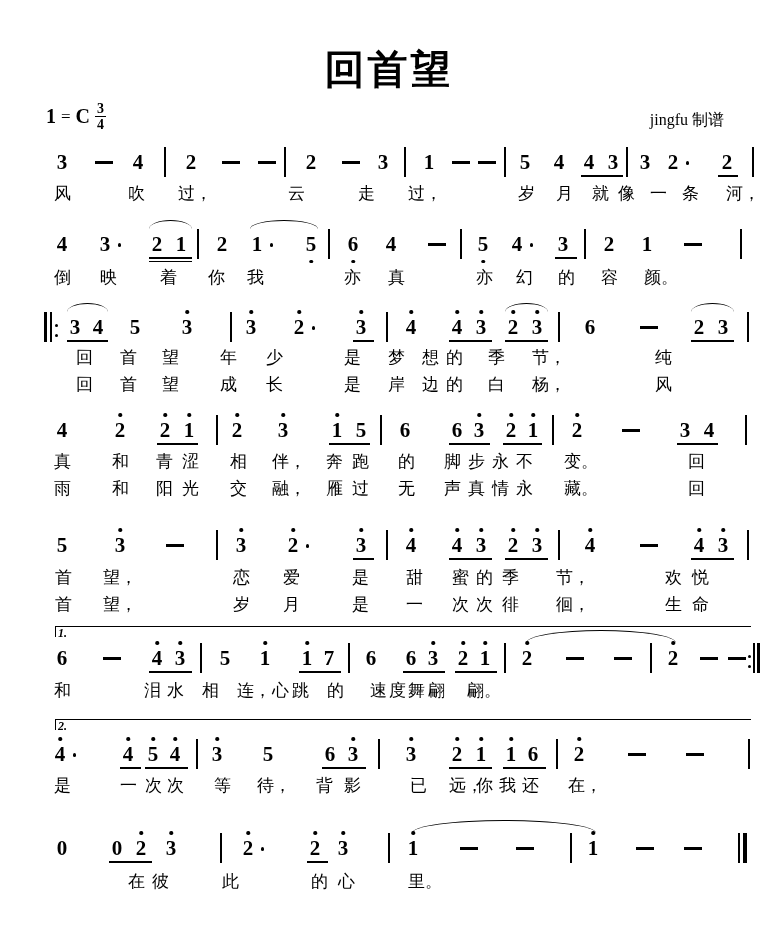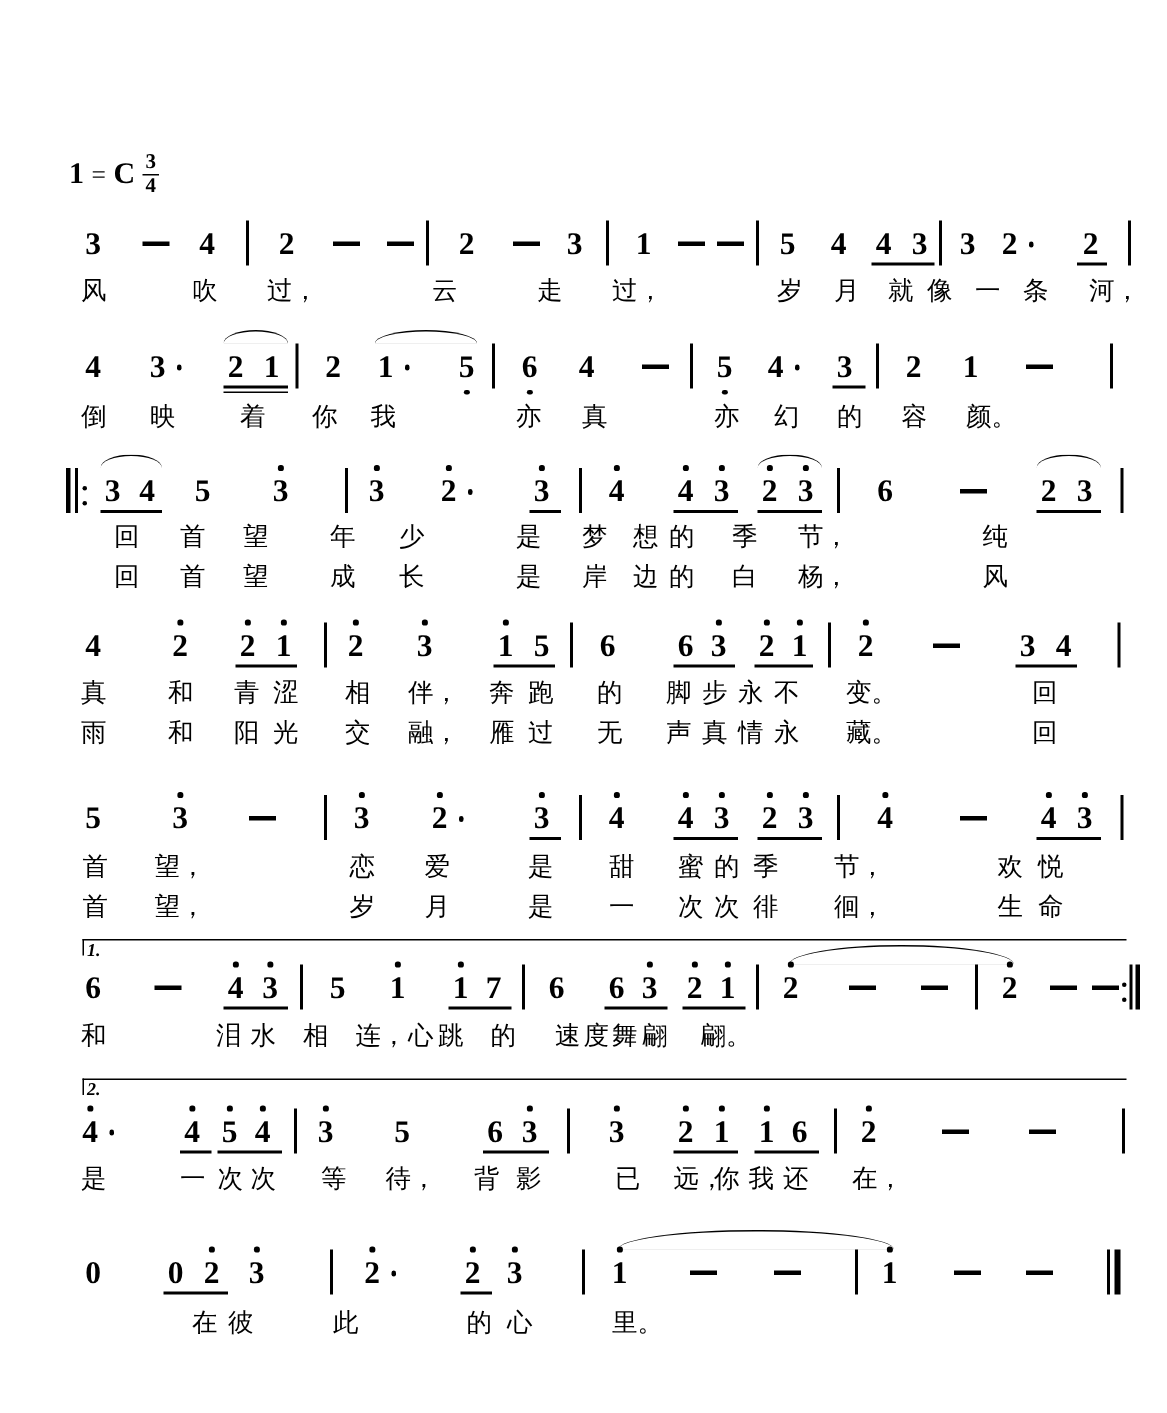--- a/index.html
+++ b/index.html
@@ -27,20 +27,22 @@
   .beam{position:absolute;height:1.7px;background:#000;}
   .arc{position:absolute;border-top:1.7px solid #000;border-radius:50% 50% 0 0 / 100% 100% 0 0;}
   .volta{position:absolute;border-top:1.6px solid #000;border-left:1.6px solid #000;height:10px;}
   .vlabel{position:absolute;font-style:italic;font-weight:bold;font-size:12px;line-height:12px;}
   .lyr{position:absolute;font-size:17px;line-height:20px;white-space:nowrap;}
 </style>
 </head>
 <body>
 
 <div id="canvas">
+  <div class="title">回首望</div>
+  <div class="credit2">jingfu 制谱</div>
   <div class="keysig">
     <span>1</span>
       <span class="eq">=</span>
       <span>C</span>
     <span class="meter">
       <span class="num">3</span>
       <span class="den">4</span>
     </span>
   </div>
   <div id="score">

